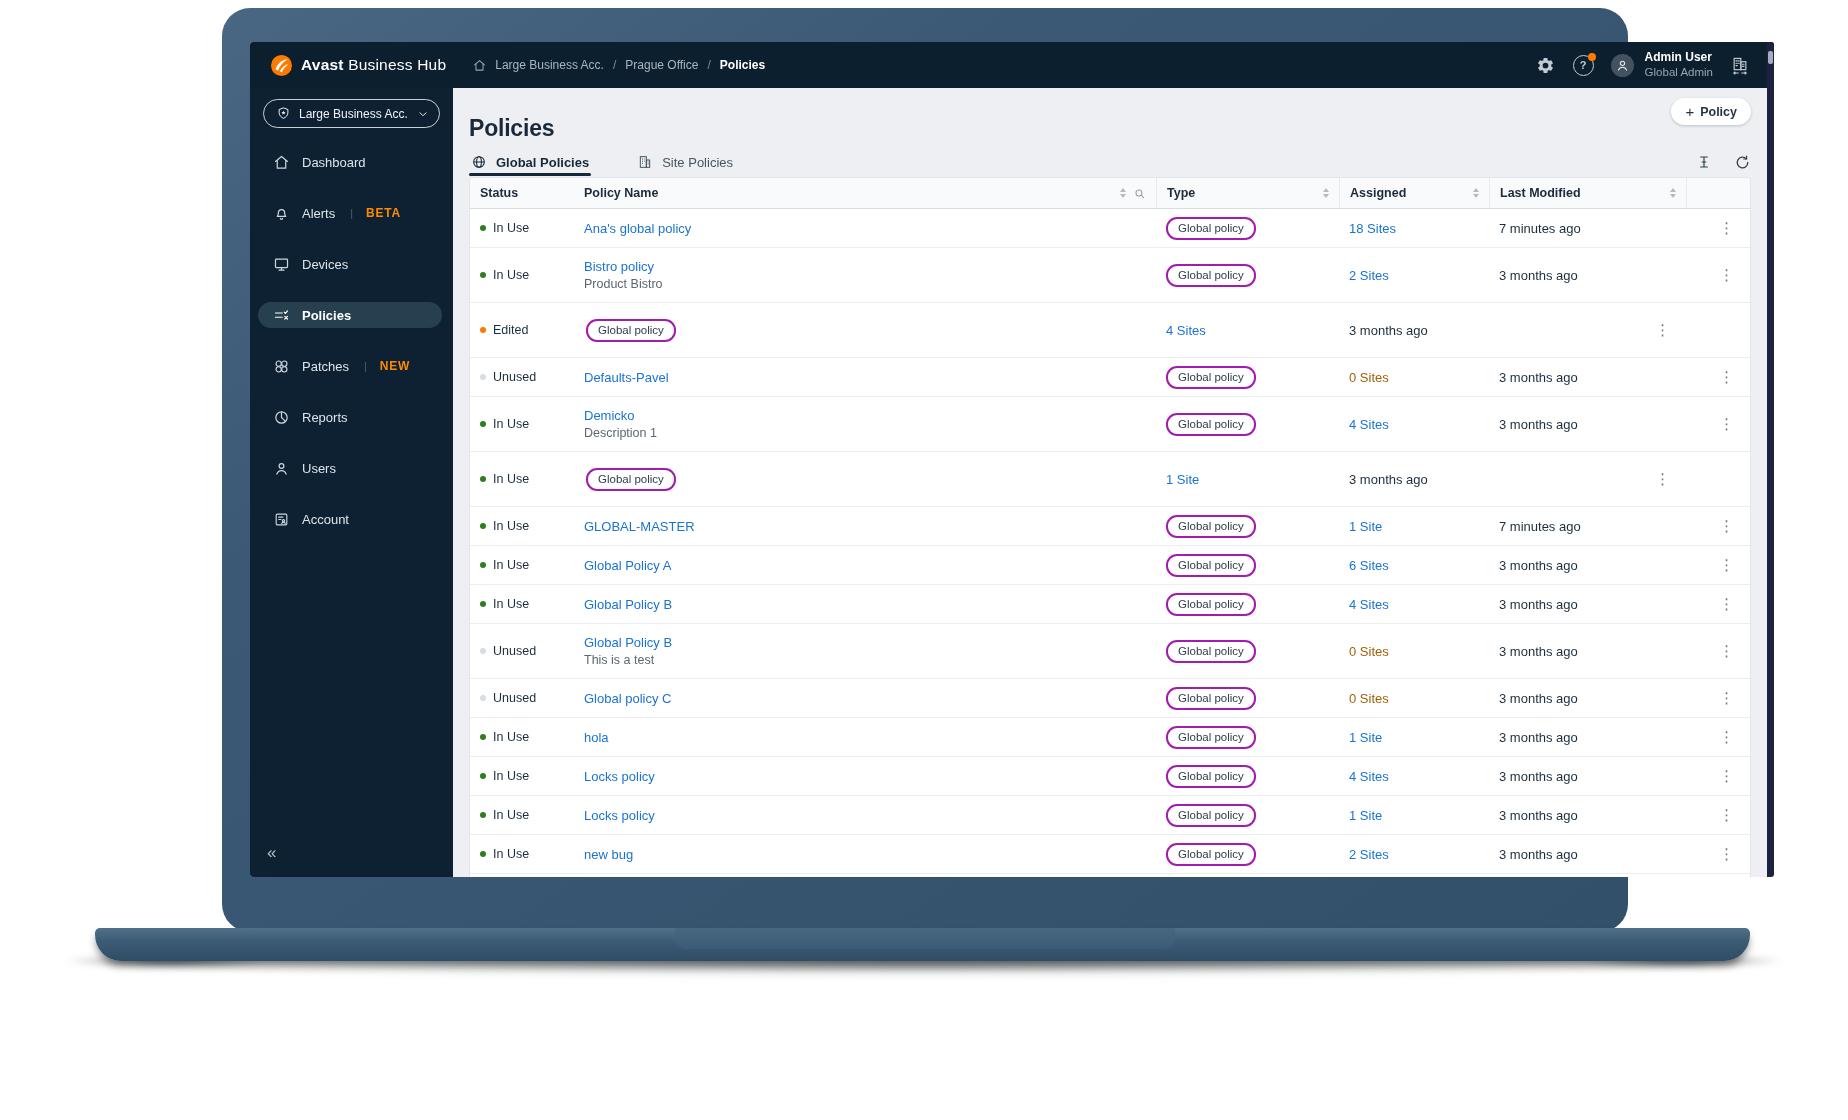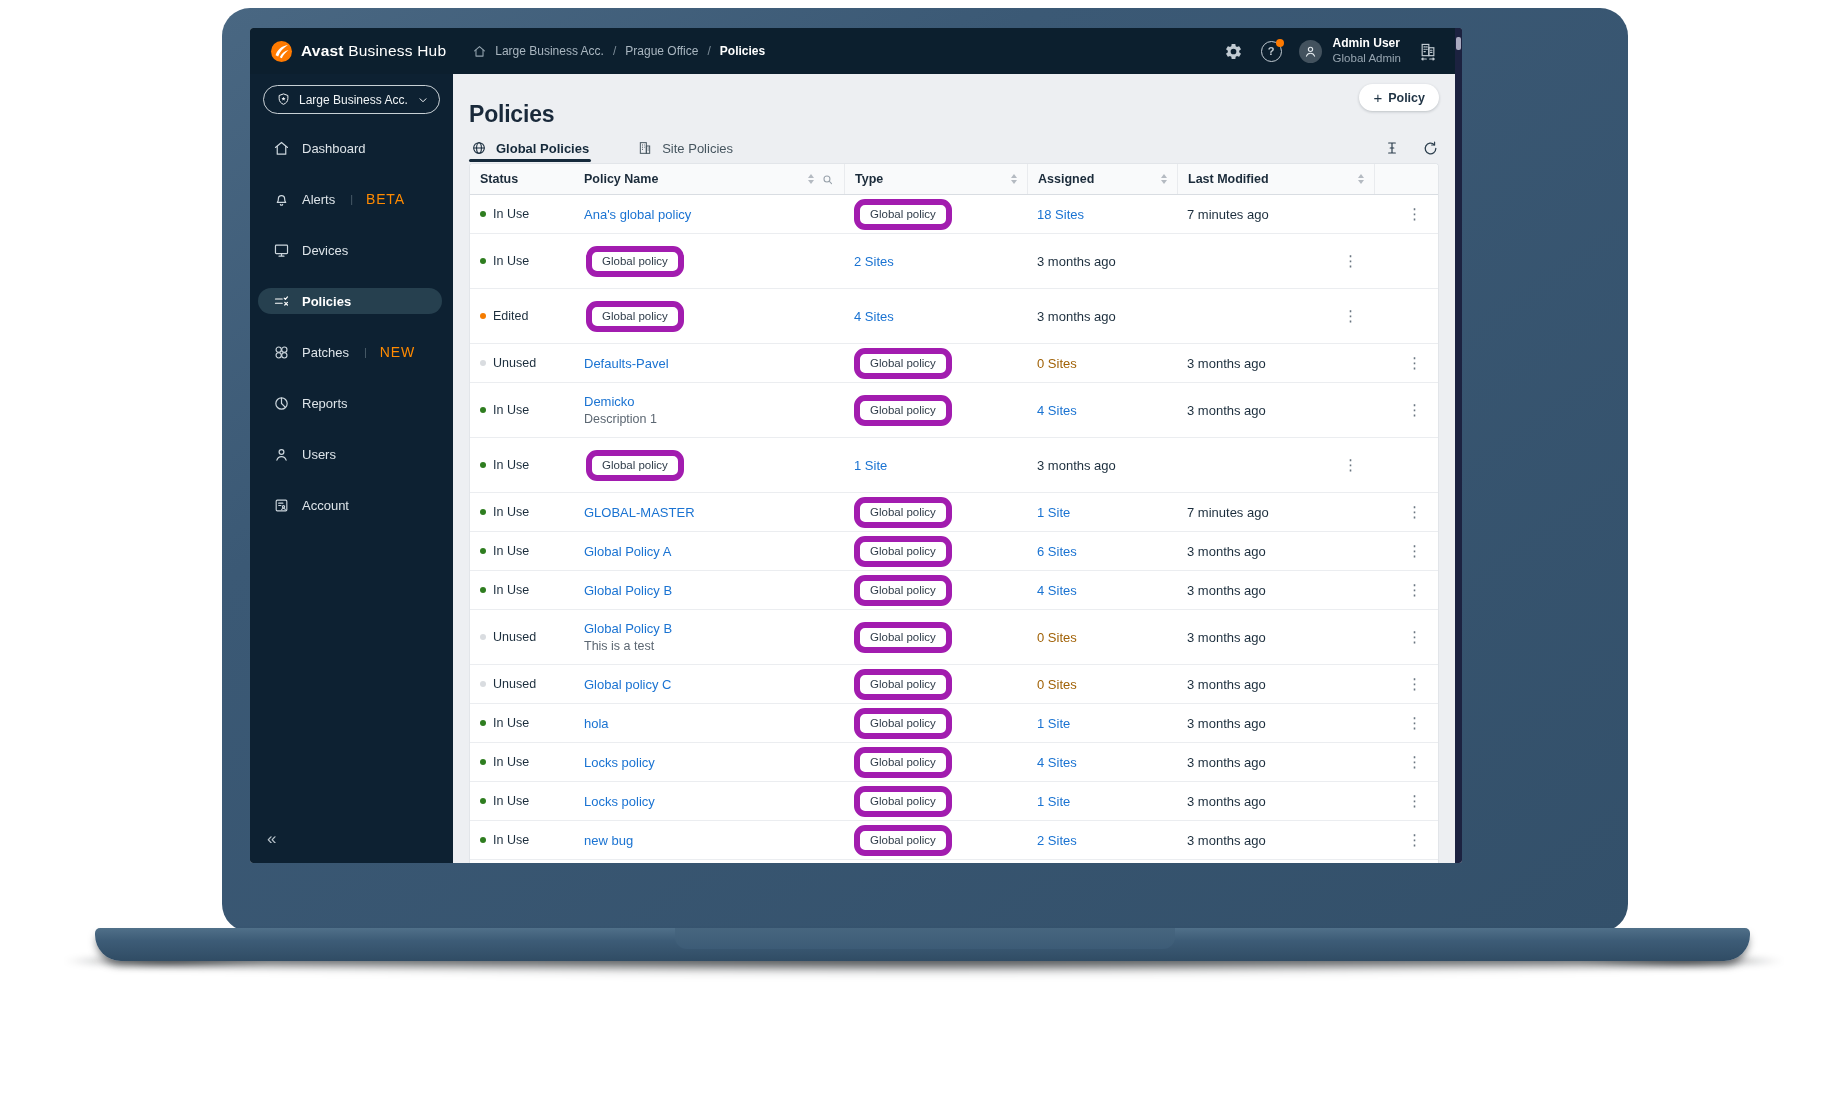--- a/index.html
+++ b/index.html
@@ -2,21 +2,21 @@
 <html><head>
 <meta charset="utf-8">
 <style>
   html,body{margin:0;padding:0;background:#fff;}
   .stage{position:relative;width:1848px;height:1120px;overflow:hidden;
          font-family:"Liberation Sans", sans-serif;}
 
   
   .lid{position:absolute;left:222px;top:8px;width:1406px;height:924px;border-radius:28px;
        background:linear-gradient(145deg,#496782 0%,#3b5975 30%,#33506a 100%);}
-  .screen{position:absolute;left:28px;top:20px;width:1212px;height:835px;background:#edeff2;
+  .screen{position:absolute;left:28px;top:34px;width:1524px;height:835px;background:#edeff2;
           overflow:hidden;border-radius:3px;}
   .base{position:absolute;left:95px;top:928px;width:1655px;height:33px;
         border-radius:5px 5px 26px 26px;
         background:linear-gradient(#507089 0%,#3d5c77 38%,#304c64 100%);
         box-shadow:0 6px 9px -2px rgba(8,12,16,.55);z-index:5;}
   .notch{position:absolute;left:580px;top:0;width:500px;height:21px;border-radius:0 0 12px 12px;
          background:linear-gradient(#47667f,#3c5b76);}
   .foot{position:absolute;top:955px;height:12px;width:210px;filter:blur(3px);
         background:radial-gradient(ellipse at center,rgba(5,8,12,.6) 0%,rgba(5,8,12,0) 70%);z-index:4;}
   .foot.l{left:62px;} .foot.r{left:1576px;}
@@ -55,21 +55,21 @@
   .acct-pill{margin:11px 13px 0;height:27px;border:1px solid rgba(233,238,242,.85);border-radius:15px;
              display:flex;align-items:center;gap:8px;padding:0 10px 0 12px;cursor:pointer;}
   .acct-pill .lbl{font-size:12px;color:#f0f4f6;flex:1;white-space:nowrap;overflow:hidden;}
   .nav{display:flex;flex-direction:column;gap:25px;margin-top:21px;}
   .nav-item{height:26px;display:flex;align-items:center;gap:12px;margin:0 11px 0 8px;
             padding-left:15px;border-radius:13px;cursor:pointer;color:#ccd6dd;}
   .nav-item .nlabel{font-size:13px;color:#dde4e9;}
   .nav-item.active{background:#26404f;}
   .nav-item.active .nlabel{color:#fff;font-weight:700;}
   .nav-badge-sep{color:#4d5f6c;font-size:11px;margin:0 1px 0 3px;}
-  .nav-badge{font-size:14px;font-weight:400;color:#ff8a00;letter-spacing:.8px;}
+  .nav-badge{font-size:12px;font-weight:700;color:#ff8a00;letter-spacing:.8px;}
   .collapse{position:absolute;left:17px;bottom:14px;font-size:17px;color:#b6c1c9;cursor:pointer;}
   .collapse::before{content:"\00AB";}
 
   
   .content{position:absolute;left:203px;top:46px;right:7px;bottom:0;background:#edeff2;}
   .page-title{position:absolute;left:16px;top:12px;font-size:23px;font-weight:700;color:#19293a;
               letter-spacing:-.2px;}
   .create-btn{position:absolute;right:16px;top:10px;height:27px;background:#fff;border:none;
               border-radius:14px;box-shadow:0 1px 3px rgba(20,30,40,.22);display:flex;align-items:center;
               gap:6px;padding:0 14px;font-size:12.5px;font-weight:600;color:#1f3344;cursor:pointer;
@@ -103,21 +103,21 @@
   .cell{padding:0 10px;font-size:13px;color:#1c2e3d;}
   .c-status{display:flex;align-items:center;gap:7px;}
   .dot{width:6px;height:6px;border-radius:50%;flex:0 0 auto;}
   .dot.in-use{background:#2e7d1f;}
   .dot.edited{background:#f57c00;}
   .dot.unused{background:#d9dce0;}
   .status-label{font-size:12.5px;color:#1c2e3d;}
   .c-name{padding-left:8px;}
   .plink{color:#1a73d2;font-size:13px;text-decoration:none;cursor:pointer;display:inline-block;}
   .pdesc{font-size:12.5px;color:#5c6772;margin-top:3px;}
-  .badge{display:inline-block;border:6px solid #a21caf;background:#fff;border-radius:11px;
+  .badge{display:inline-block;border:2px solid #a21caf;background:#fff;border-radius:11px;
          padding:3px 10px 4px;font-size:11.5px;color:#2f3c49;}
   .slink{color:#1a73d2;font-size:13px;text-decoration:none;cursor:pointer;}
   .slink.plain{color:#a16207;cursor:default;}
   .kebab{font-size:15px;color:#6a7681;cursor:pointer;padding:4px 6px;}
   .c-act{text-align:right;}
   svg{display:block;}
 </style>
 </head>
 <body>
 
@@ -383,20 +383,24 @@
     <div class="cell c-act">
       <span class="kebab">⋮</span>
     </div>
   </div>
 
   <div class="trow has-desc">
     <div class="cell c-status">
       <span class="dot in-use"></span>
       <span class="status-label">In Use</span>
     </div>
+    <div class="cell c-name">
+      <a class="plink">Bistro policy</a>
+      <div class="pdesc">Product Bistro</div>
+    </div>
     <div class="cell c-type">
       <span class="badge">Global policy</span>
     </div>
     <div class="cell c-sites">
       <a class="slink">2 Sites</a>
     </div>
     <div class="cell c-mod">3 months ago</div>
     <div class="cell c-act">
       <span class="kebab">⋮</span>
     </div>

